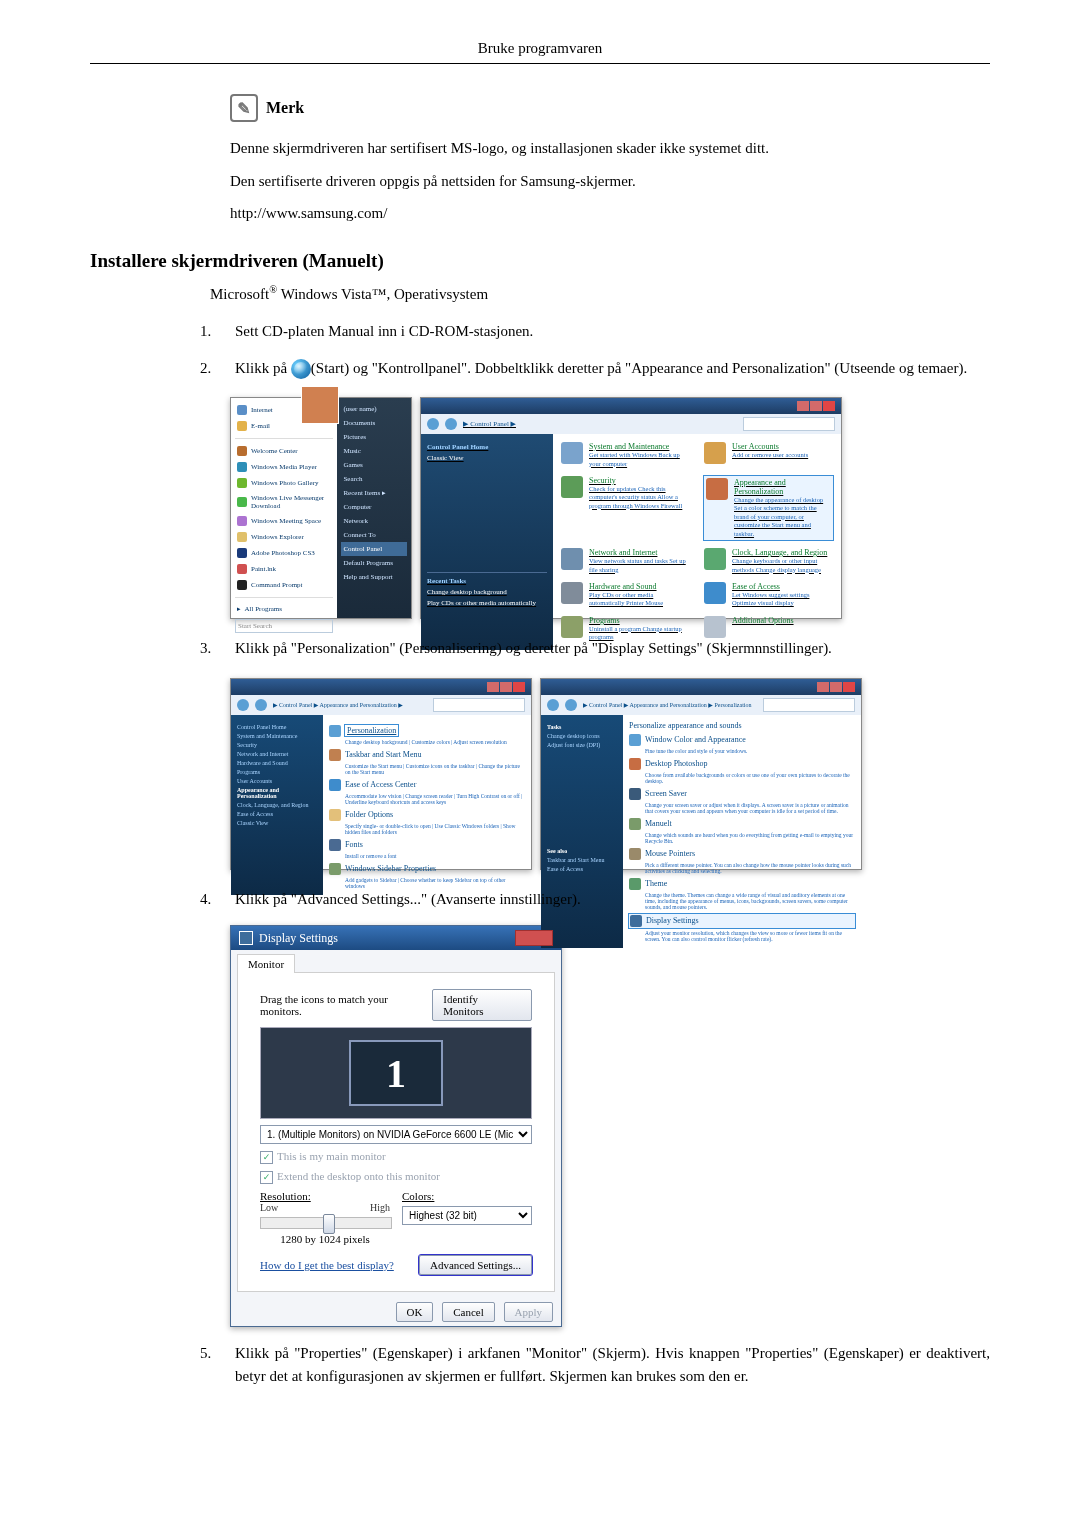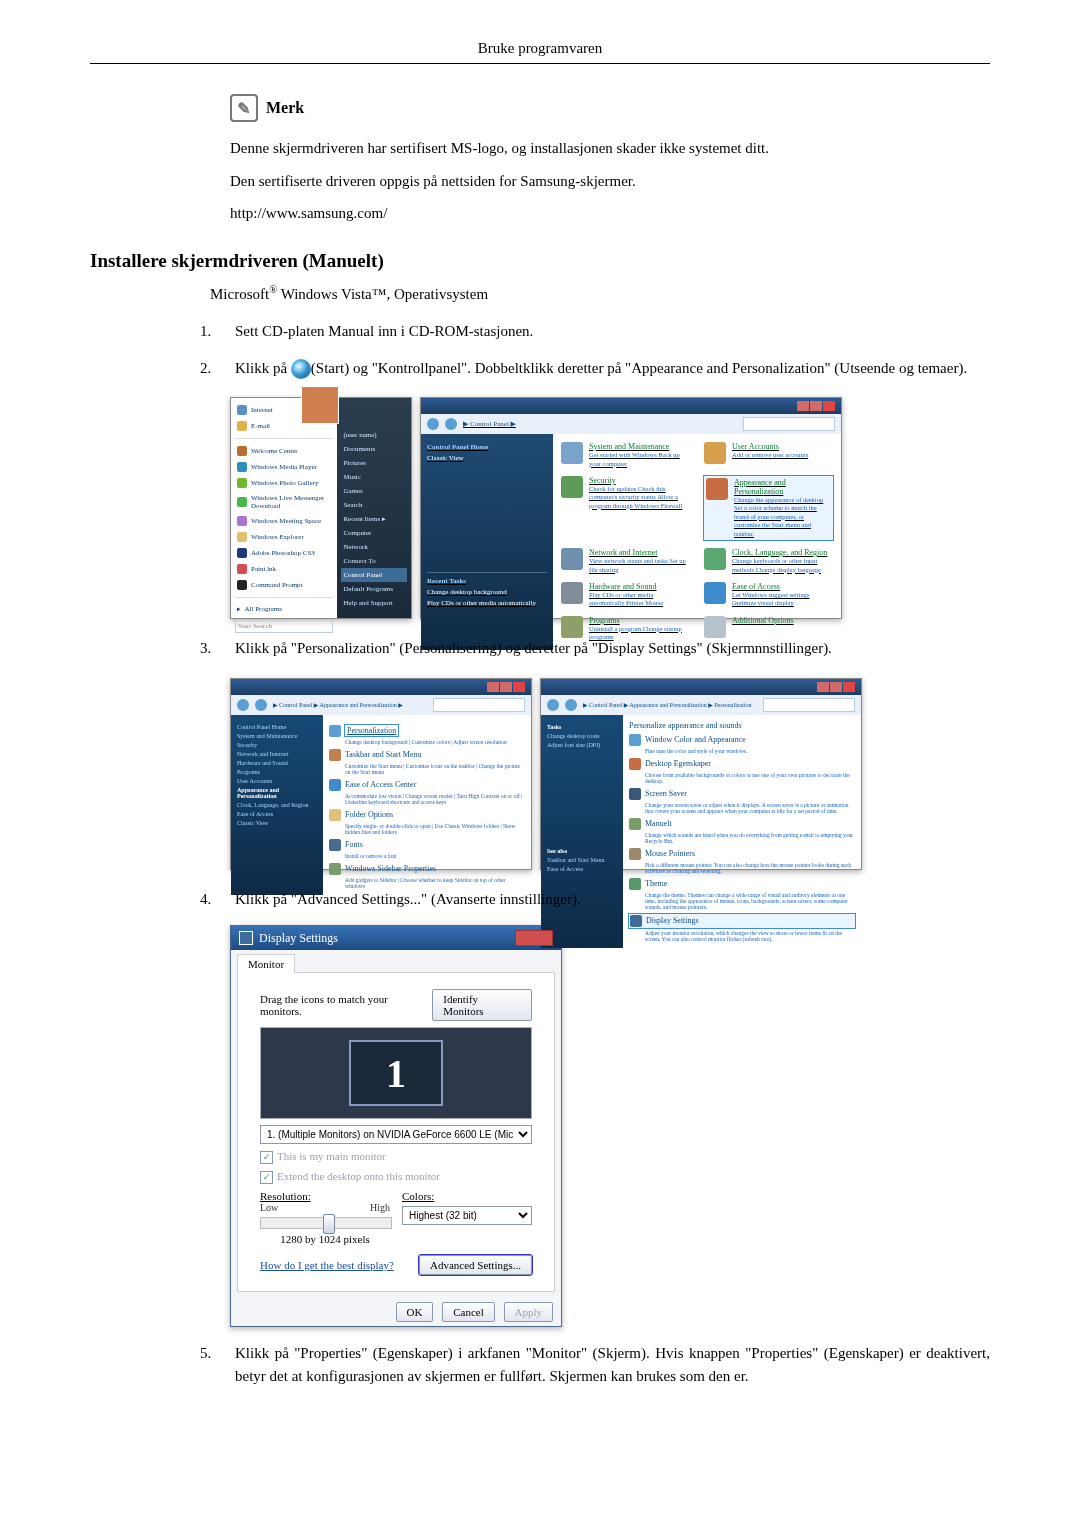--- a/index.html
+++ b/index.html
@@ -400,21 +400,21 @@
             </div>
           <div class="sm-item">
               <span class="ic" style="background:#222"></span>
               <span>Command Prompt</span>
             </div>
           <div class="sm-sep"></div>
           <div class="sm-item">▸ <span>All Programs</span></div>
           <div style="border:1px solid #bcd;padding:2px;margin-top:3px;color:#888">Start Search</div>
         </div>
         <div class="sm-right">
-          <div class="r-item" style="margin-top:26px">(user name)</div>
+          <div class="r-item" style="">(user name)</div>
           <div class="r-item">Documents</div>
           <div class="r-item">Pictures</div>
           <div class="r-item">Music</div>
           <div class="r-item">Games</div>
           <div class="r-item">Search</div>
           <div class="r-item"><span>Recent Items</span> ▸</div>
           <div class="r-item">Computer</div>
           <div class="r-item">Network</div>
           <div class="r-item">Connect To</div>
           <div class="r-item hl">Control Panel</div>
@@ -626,21 +626,21 @@
           </div>
           <div class="main2">
             <div style="color:#0b4f8a;font-size:8px;margin-bottom:4px">Personalize appearance and sounds</div>
             <div class="h">
                 <span class="mi"></span>
                 <span>Window Color and Appearance</span>
               </div>
               <div class="d">Fine tune the color and style of your windows.</div>
             <div class="h">
                 <span class="mi" style="background:#c76d43"></span>
-                <span>Desktop Egenskaper</span>
+                <span>Desktop Photoshop</span>
               </div>
               <div class="d">Choose from available backgrounds or colors or use one of your own pictures to decorate the desktop.</div>
             <div class="h">
                 <span class="mi" style="background:#3a5a7a"></span>
                 <span>Screen Saver</span>
               </div>
               <div class="d">Change your screen saver or adjust when it displays. A screen saver is a picture or animation that covers your screen and appears when your computer is idle for a set period of time.</div>
             <div class="h">
                 <span class="mi" style="background:#7a9b6a"></span>
                 <span>Manuelt</span>

